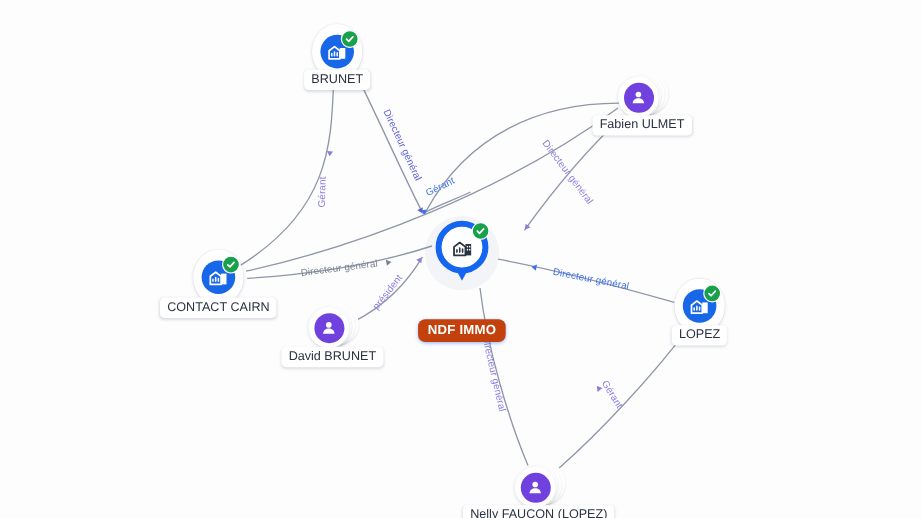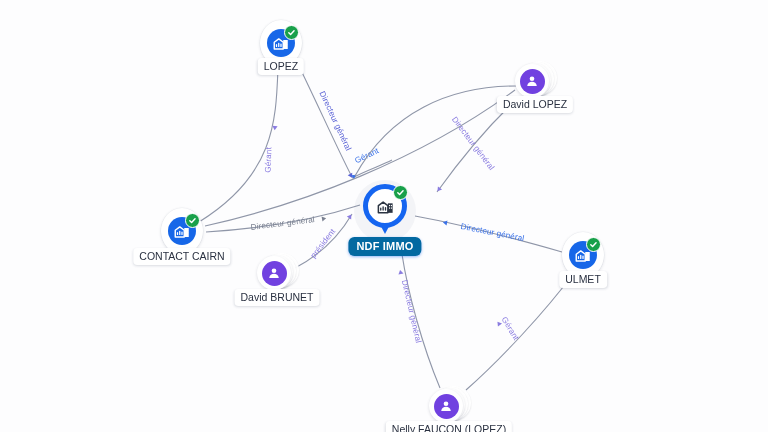--- a/index.html
+++ b/index.html
@@ -159,28 +159,29 @@
     white-space: nowrap;
     font-size: 10.5px;
     color: #2a3141;
     background: #ffffff;
     padding: 2px 6px 3px 6px;
     border-radius: 4px;
     box-shadow: 0 1px 2.5px rgba(40,50,80,0.16);
     line-height: 12px;
   }
   .node-label.primary {
-    background: #0369a1;
+    background: #c2410c;
     color: #ffffff;
     font-weight: bold;
     font-size: 11px;
     padding: 3px 8px 4px 8px;
     border-radius: 6px;
     box-shadow: 0 1px 3px rgba(21,101,240,0.45);
     letter-spacing: 0.2px;
+    margin-top: 29px;
   }
 </style>
 </head>
 <body>
 
 <div id="viewport">
 
   <svg id="edge-layer" viewBox="0 0 768 432" xmlns="http://www.w3.org/2000/svg">
       <g>
         <path class="edge-path" d="M 278 68 C 276 120, 275 175, 199 222" stroke="#8f96a8"></path>
@@ -251,39 +252,39 @@
               </svg>
             </div>
             <div class="badge-check" style="right:3px;top:5px;">
               <svg width="9" height="9" viewBox="0 0 12 12" aria-hidden="true">
                 <path d="M2.4 6.2 L4.8 8.6 L9.4 3.6" fill="none" stroke="#ffffff" stroke-width="1.9" stroke-linecap="round" stroke-linejoin="round"></path>
               </svg>
             </div>
           </div>
         </div>
       </div>
-      <div class="node-label" style="left: 281px; top: 58px;">LOPEZ</div>
+      <div class="node-label" style="left: 281px; top: 58px;">BRUNET</div>
       <div class="node" style="left: 535px; top: 81px;">
         <div class="node-visual">
           <div class="person-shell">
             <div class="person-stack" style="left:10px;top:0px;opacity:0.95;"></div>
             <div class="person-stack" style="left:7px;top:1px;opacity:0.97;"></div>
             <div class="person-stack" style="left:4px;top:2px;"></div>
             <div class="person-disc">
               <div class="inner">
                 <svg width="16" height="16" viewBox="0 0 24 24" aria-hidden="true">
                   <circle cx="12" cy="8.6" r="3.5" fill="#ffffff"></circle>
                   <path d="M4.8 19.6 C5.4 14.9 8.4 13.2 12 13.2 C15.6 13.2 18.6 14.9 19.2 19.6 Z" fill="#ffffff"></path>
                 </svg>
               </div>
             </div>
           </div>
         </div>
       </div>
-      <div class="node-label" style="left: 535px; top: 96px;">David LOPEZ</div>
+      <div class="node-label" style="left: 535px; top: 96px;">Fabien ULMET</div>
       <div class="node" style="left: 182px; top: 231px;">
         <div class="node-visual">
           <div class="company-shell">
             <div class="company-disc">
               <svg width="18" height="18" viewBox="0 0 24 24" aria-hidden="true">
                 <path d="M3 20 L3 11 L9 6.5 L15 11 L15 20 Z" fill="none" stroke="#ffffff" stroke-width="1.9" stroke-linejoin="round"></path>
                 <rect x="15" y="8" width="6" height="12" fill="#ffffff"></rect>
                 <rect x="16.4" y="10" width="1.4" height="1.6" fill="#ffffff"></rect>
                 <rect x="18.8" y="10" width="1.4" height="1.6" fill="#ffffff"></rect>
                 <rect x="16.4" y="13.2" width="1.4" height="1.6" fill="#ffffff"></rect>
@@ -359,21 +360,21 @@
               </svg>
             </div>
             <div class="badge-check" style="right:3px;top:5px;">
               <svg width="9" height="9" viewBox="0 0 12 12" aria-hidden="true">
                 <path d="M2.4 6.2 L4.8 8.6 L9.4 3.6" fill="none" stroke="#ffffff" stroke-width="1.9" stroke-linecap="round" stroke-linejoin="round"></path>
               </svg>
             </div>
           </div>
         </div>
       </div>
-      <div class="node-label" style="left: 583px; top: 271px;">ULMET</div>
+      <div class="node-label" style="left: 583px; top: 271px;">LOPEZ</div>
       <div class="node" style="left: 449px; top: 406px;">
         <div class="node-visual">
           <div class="person-shell">
             <div class="person-stack" style="left:10px;top:0px;opacity:0.95;"></div>
             <div class="person-stack" style="left:7px;top:1px;opacity:0.97;"></div>
             <div class="person-stack" style="left:4px;top:2px;"></div>
             <div class="person-disc">
               <div class="inner">
                 <svg width="16" height="16" viewBox="0 0 24 24" aria-hidden="true">
                   <circle cx="12" cy="8.6" r="3.5" fill="#ffffff"></circle>

